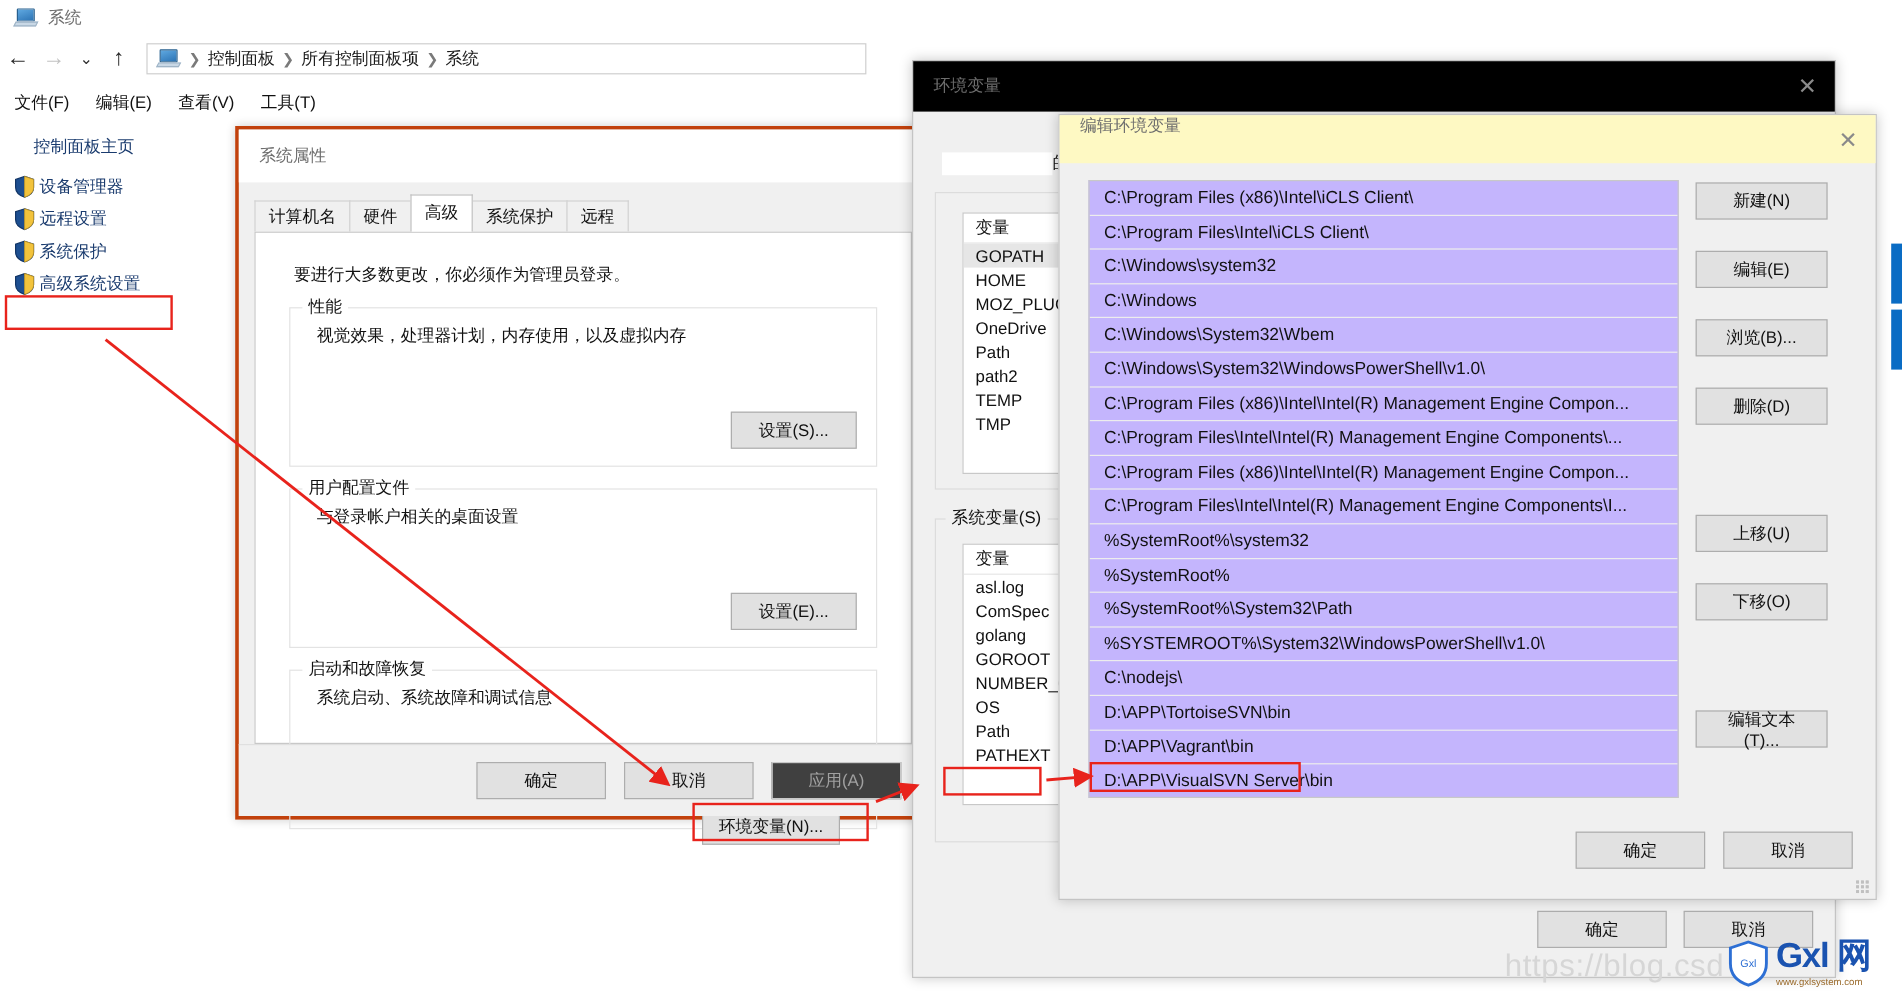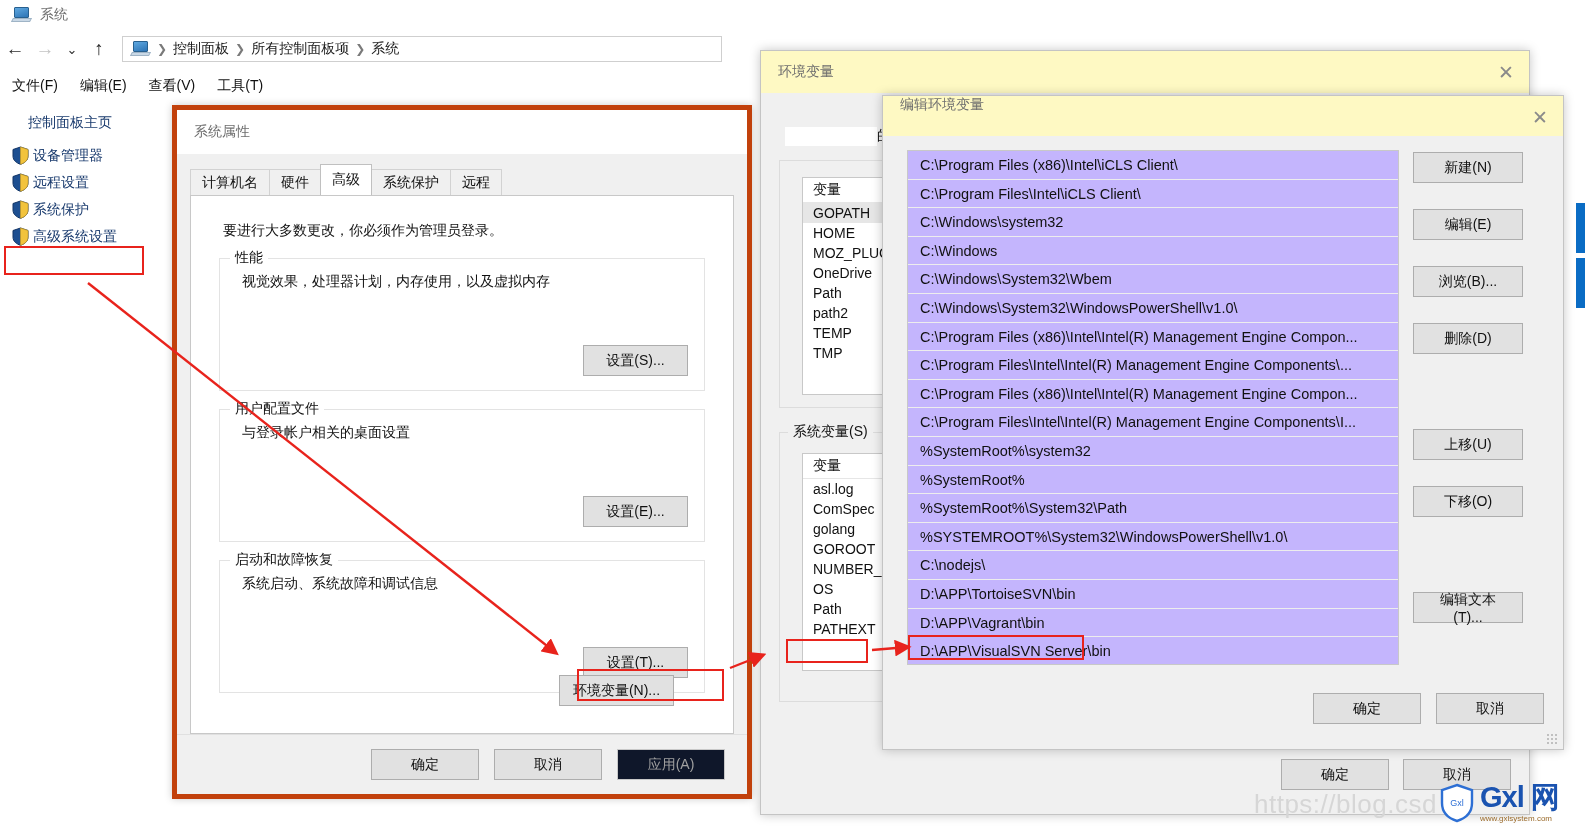--- a/index.html
+++ b/index.html
@@ -69,23 +69,23 @@
     padding:4px 0 4px 12px; font-size:14px; color:#1a3b6e;
     position:relative;
   }
   .shield {
     width:17px; height:19px; flex:0 0 auto; position:relative;
   }
   .shield svg { display:block; }
 
   
   #sysprops {
-    position:absolute; left:172px; top:105px; width:580px; height:694px;
+    position:absolute; left:196px; top:105px; width:580px; height:578px;
     background:#f0f0f0;
-    border:5px solid #c2410c;
+    border:3px solid #c2410c;
     box-shadow:0 0 8px rgba(0,0,0,0.20);
   }
   #sysprops .dlg-title {
     height:44px; background:#ffffff; display:flex; align-items:center;
     padding-left:17px; color:#6e6e6e; font-size:14px;
   }
   .tabstrip {
     position:relative; height:30px; margin:11px 0 0 13px;
     display:flex; align-items:flex-end;
   }
@@ -111,39 +111,39 @@
     position:absolute; top:-10px; left:10px; background:#fff;
     padding:0 5px; font-size:14px; color:#111;
   }
   .group-desc { font-size:14px; color:#111; margin-left:6px; }
   .btn {
     background:#e1e1e1; border:1px solid #adadad; color:#111;
     font-size:14px; font-family:inherit;
     height:31px; min-width:105px; padding:0 12px;
     display:inline-flex; align-items:center; justify-content:center;
   }
-  .btn.disabled { color:#a0a0a0; background:#0f172a; border-color:#c8c8c8;text-align:center; }
+  .btn.disabled { color:#a0a0a0; background:#404040; border-color:#c8c8c8;text-align:center; }
   .grp-btnrow { position:absolute; right:16px; bottom:14px; }
   .envvar-wrap { position:absolute; right:30px; bottom:-14px; }
   .dlg-footer {
     position:absolute; left:0; right:0; bottom:0; height:60px;
     display:flex; align-items:center; justify-content:flex-end;
     gap:15px; padding-right:22px; background:#f0f0f0;
     border-top:1px solid #e0e0e0;
   }
   .dlg-footer .btn { min-width:108px; }
 
   
   #envdlg {
     position:absolute; left:760px; top:50px; width:770px; height:765px;
     background:#f0f0f0; border:1px solid #c4c4c4;
     box-shadow:0 0 10px rgba(0,0,0,0.22);
   }
   #envdlg .dlg-title {
-    height:42px; background:#fef9c3; display:flex; align-items:center;
+    height:42px; background:#000000; display:flex; align-items:center;
     justify-content:space-between; padding:0 0 0 17px;
     color:#6e6e6e; font-size:14px;
   }
   .closebtn {
     width:46px; height:42px; display:flex; align-items:center; justify-content:center;
     font-size:19px; color:#8a8a8a; font-weight:300;
   }
   .env-body { position:relative; padding:16px 18px 0 18px; }
   .env-user-label { font-size:14px; color:#111; margin:18px 0 6px 6px; }
   .redact {

